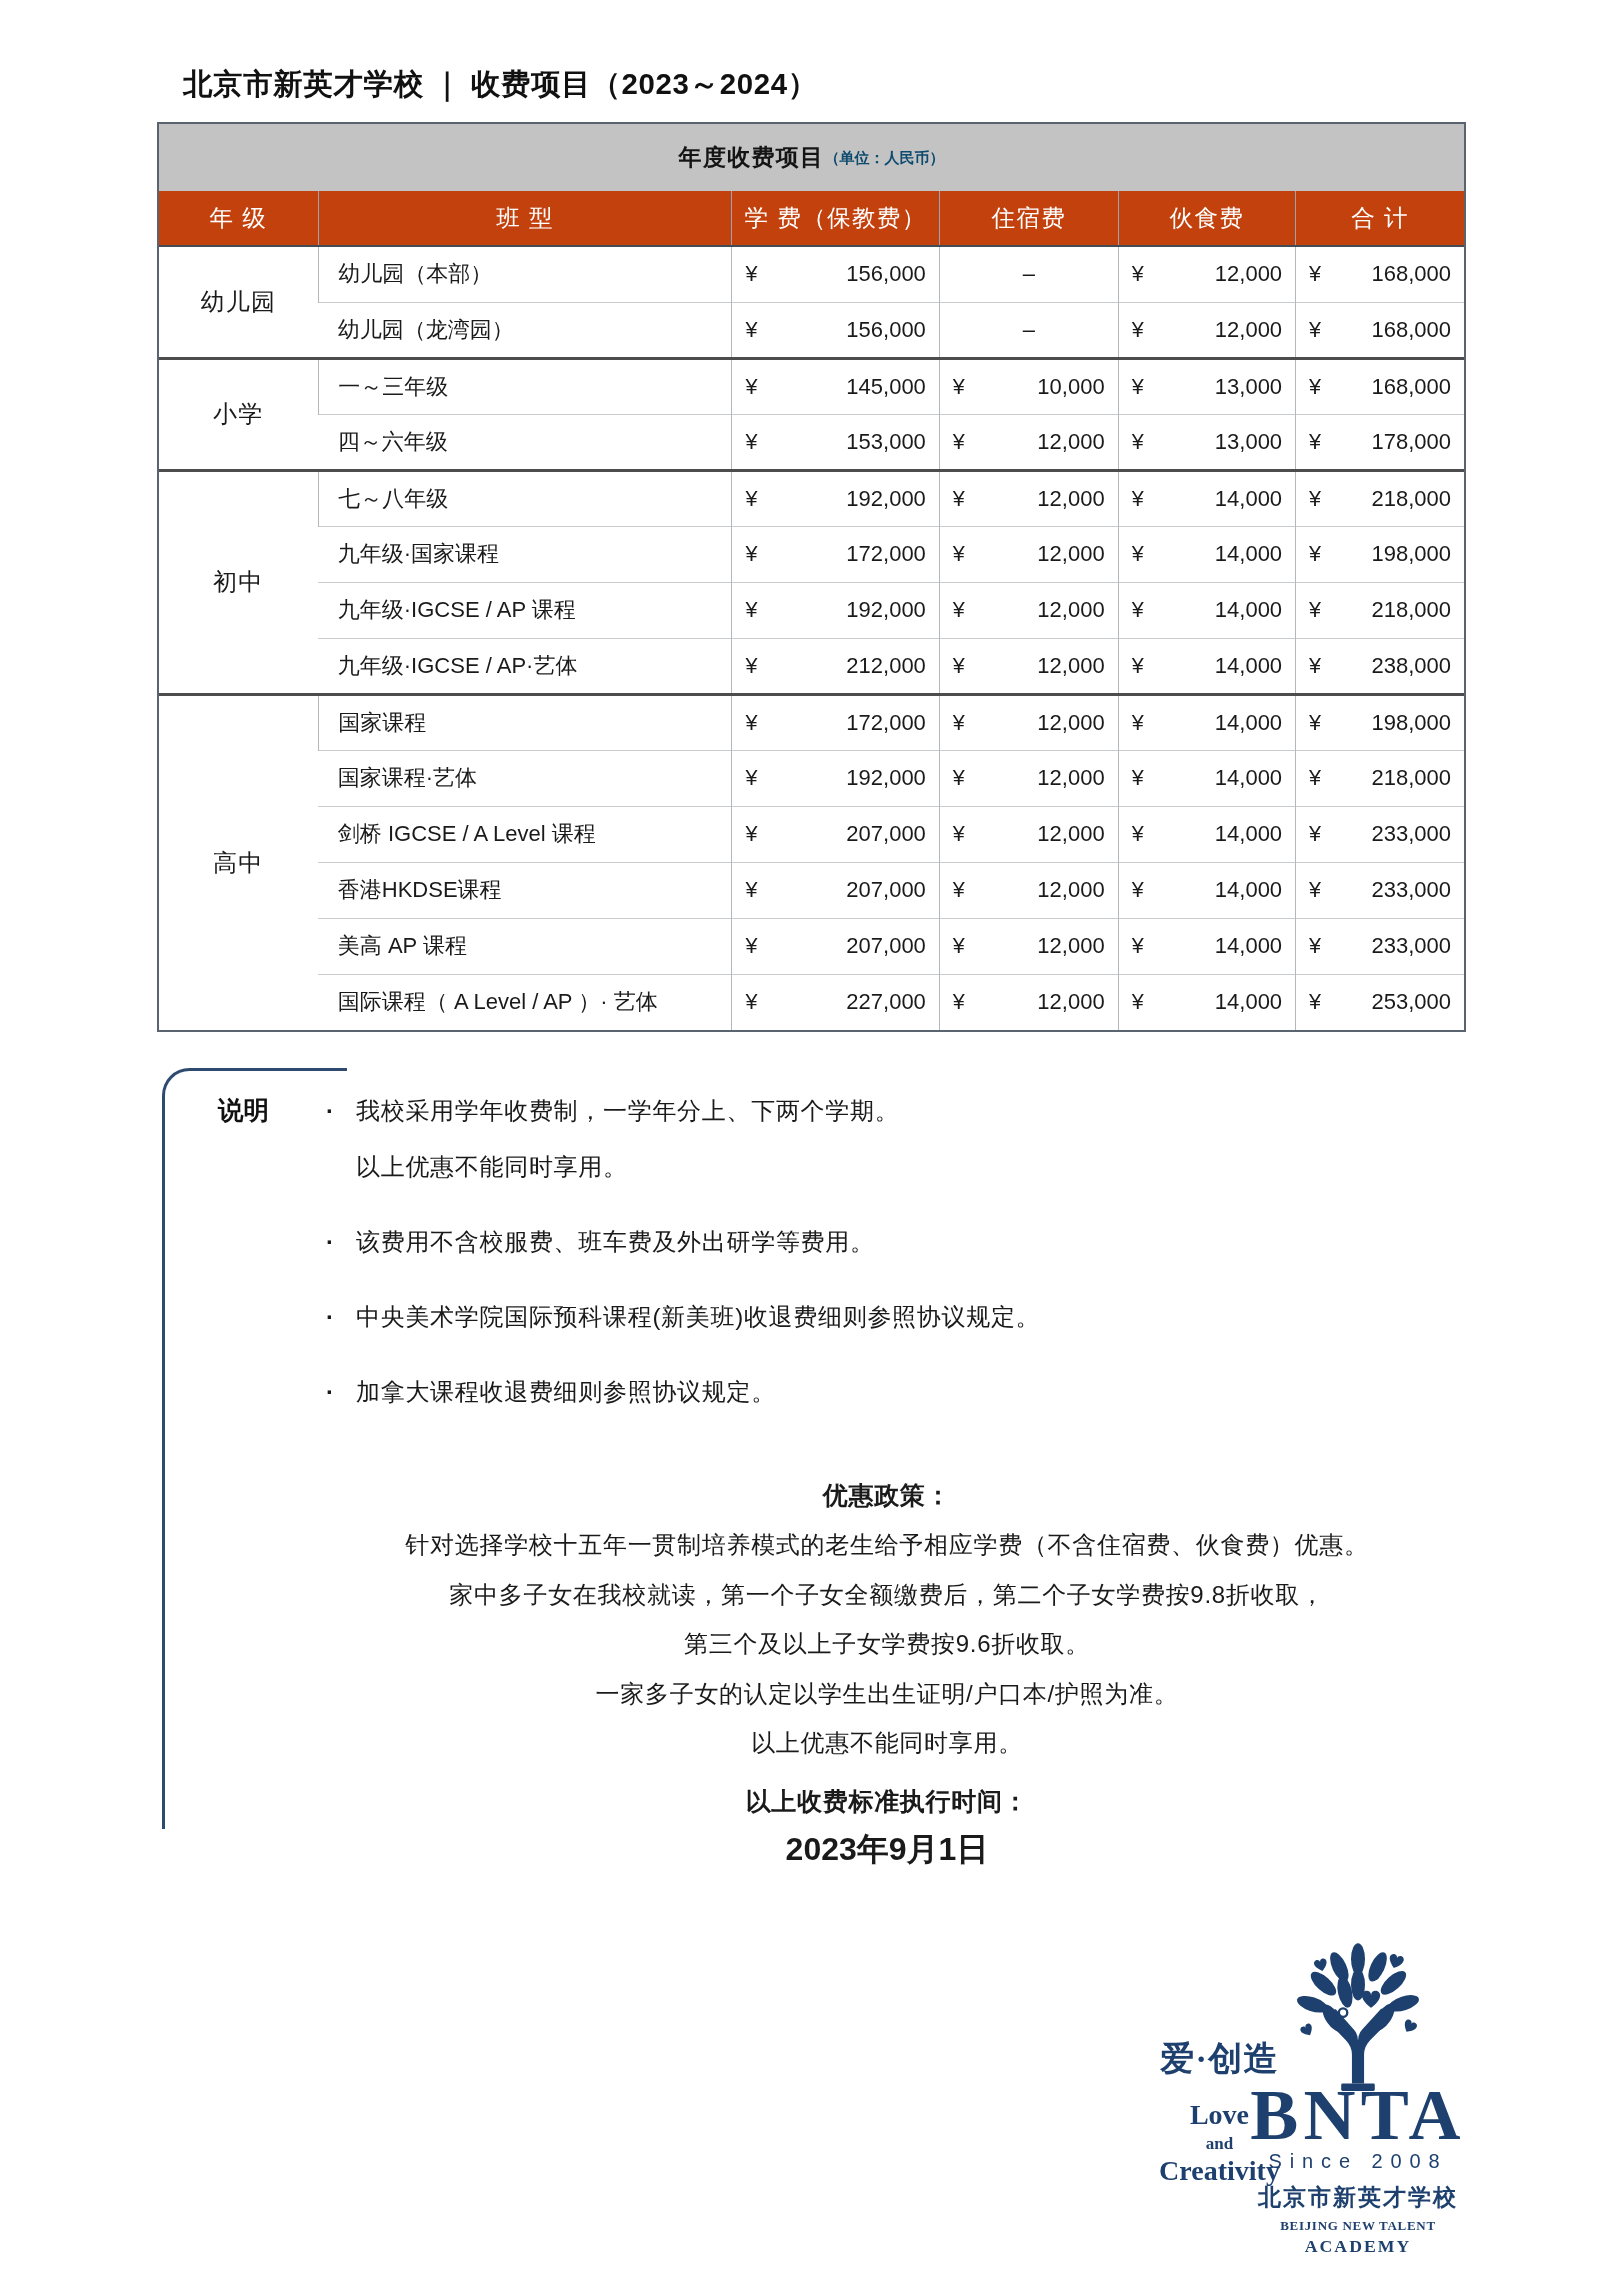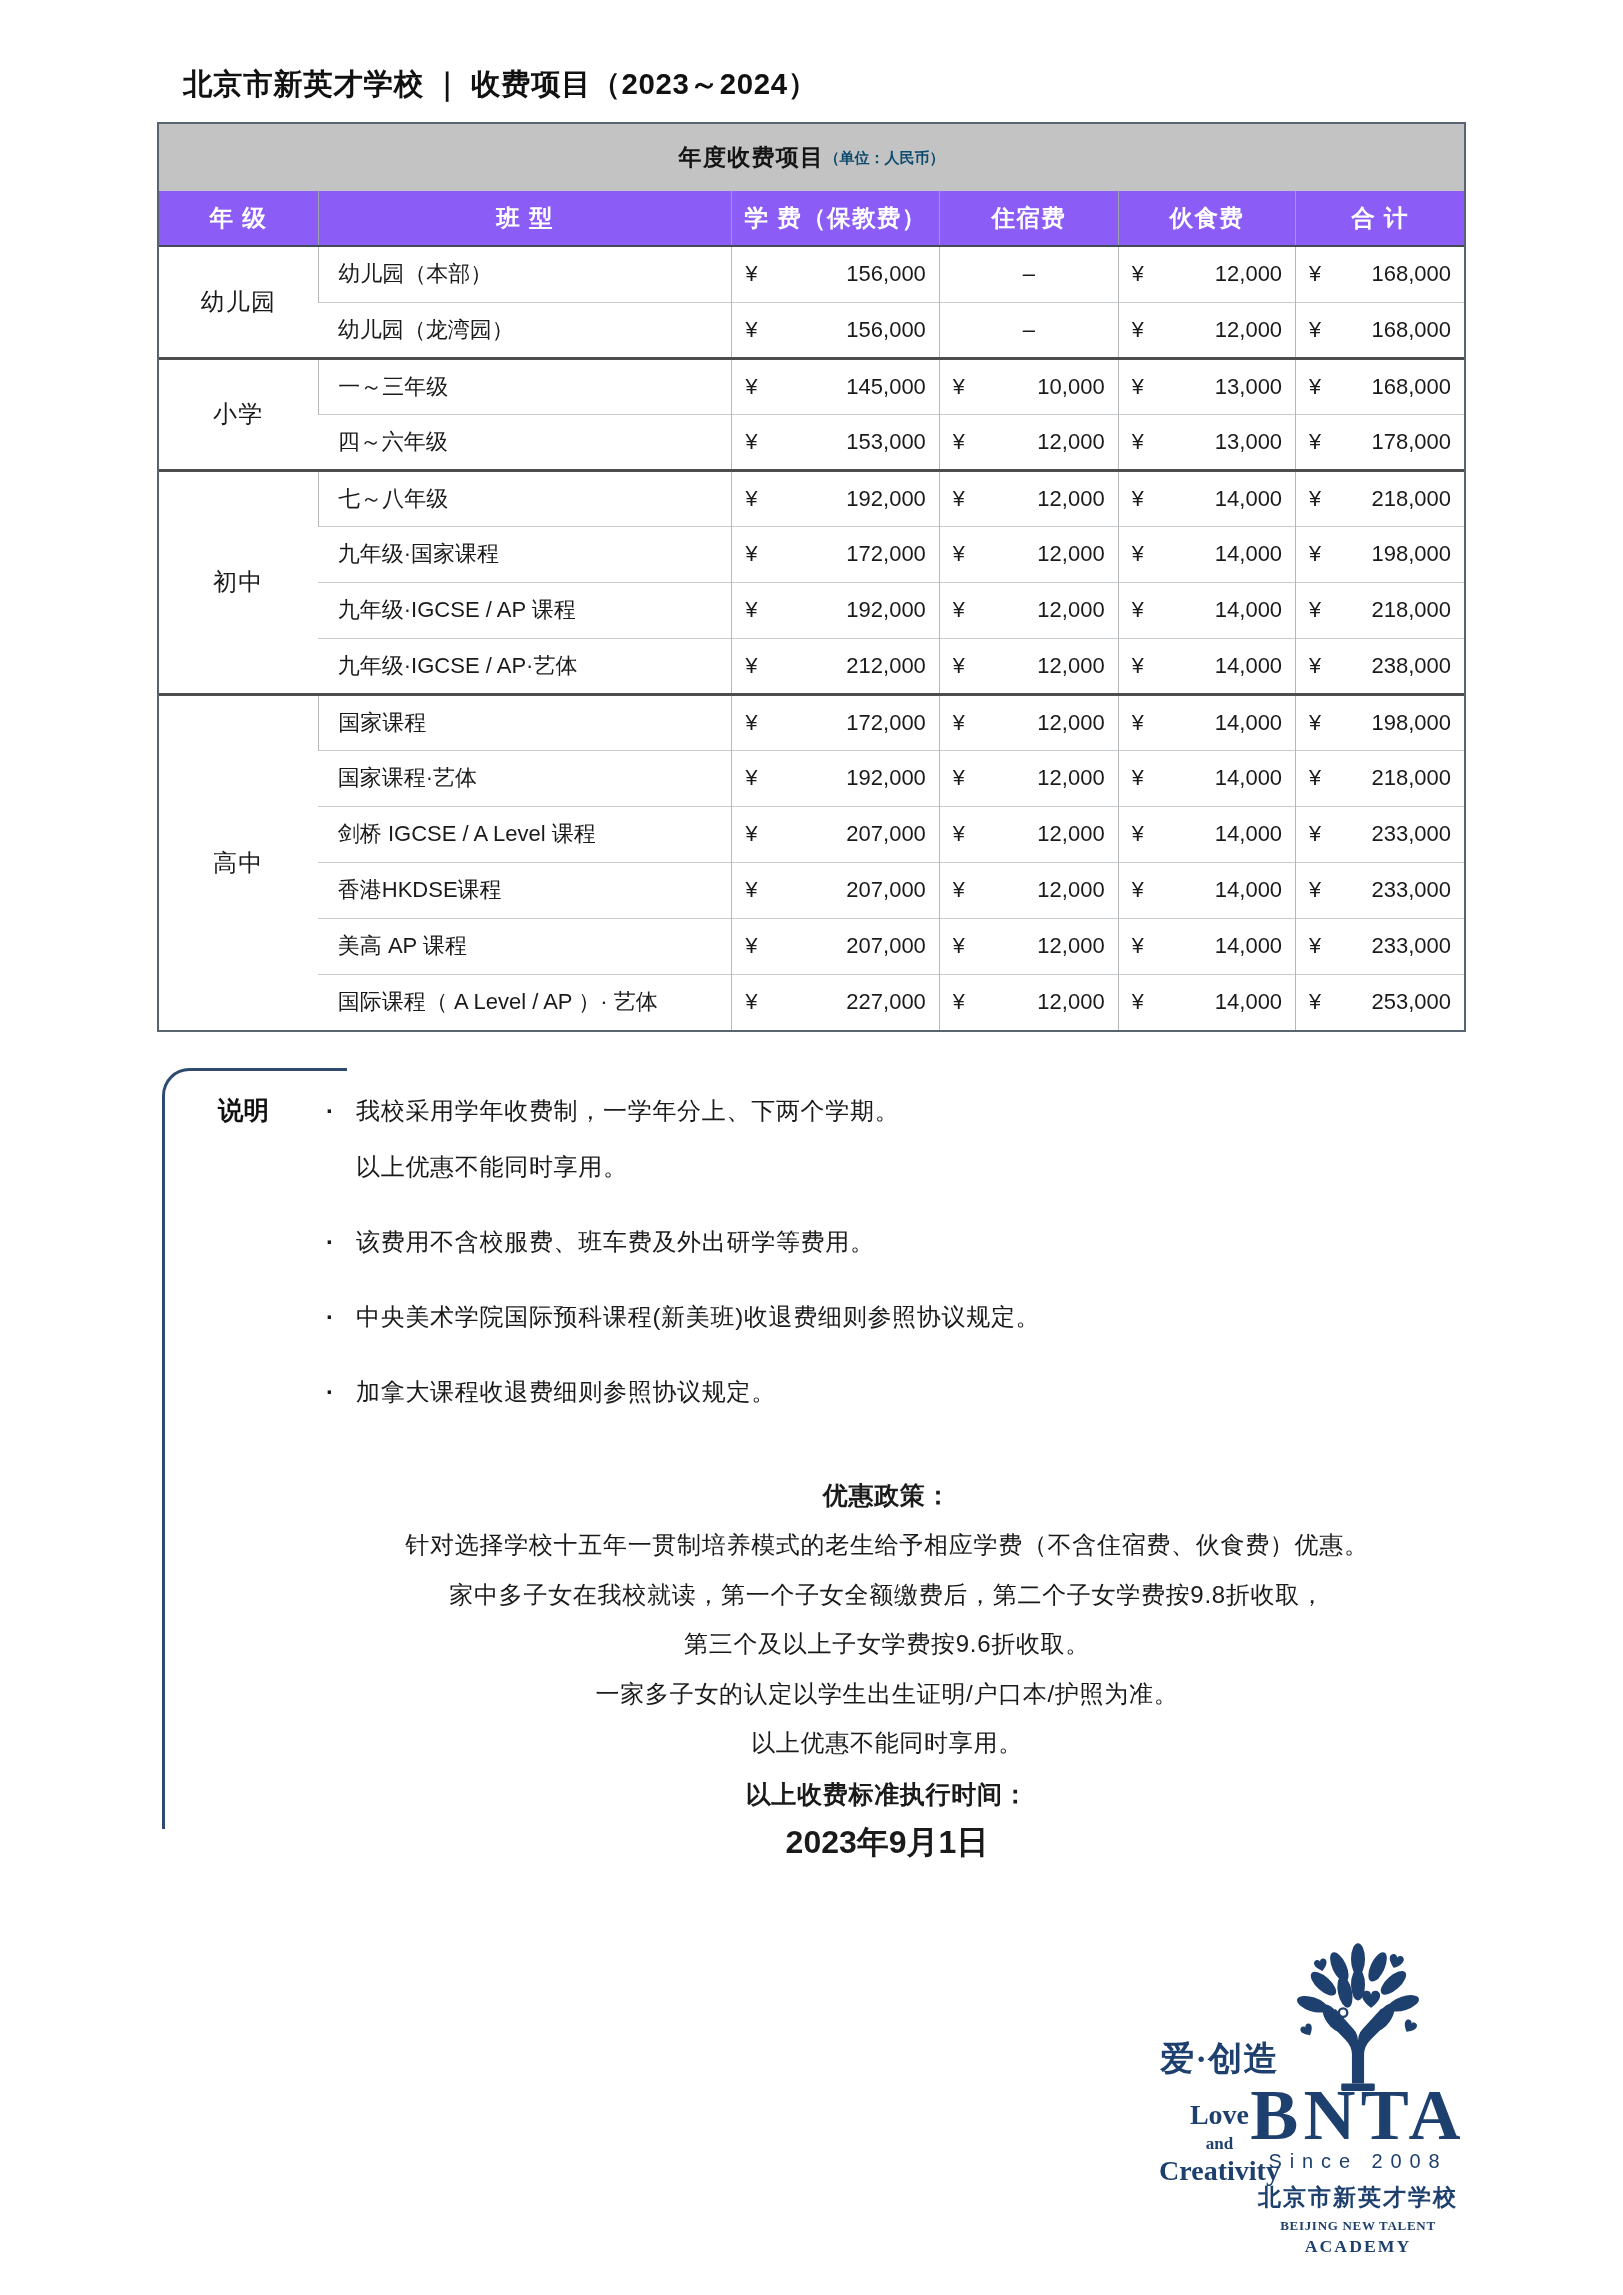--- a/index.html
+++ b/index.html
@@ -10,21 +10,21 @@
   
   .page-title { position:absolute; left:183px; top:65px; font-size:29.4px; font-weight:600; letter-spacing:0.7px; color:#111; }
 
   
   .fee-table-wrap { position:absolute; left:157px; top:122px; width:1309px; border:2px solid #5a6470; background:#fff; }
   .table-title-band { background:#c3c3c3; height:67px; display:flex; flex-direction:row; align-items:center; justify-content:center; }
   .table-title { font-size:23px; font-weight:bold; color:#141414; letter-spacing:1.3px; }
   .table-subtitle { font-size:15px; font-weight:bold; color:#0c4a6e; margin-top:2.6px; }
 
   table.fee-table { width:100%; border-collapse:collapse; table-layout:fixed; }
-  thead th { background:#8b5cf6; color:#ffffff; font-size:23.6px; font-weight:bold; height:55px;
+  thead th { background:#c2410c; color:#ffffff; font-size:23.6px; font-weight:normal; height:55px;
              border-left:1.3px solid #9aa3ae; border-bottom:2.6px solid #434b55; letter-spacing:1.3px; }
   thead th:first-child { border-left:none; }
 
   tbody td { height:56px; font-size:22px; border-left:1.3px solid #b3b8bd; vertical-align:middle; background:#fff; }
   tbody td:first-child { border-left:none; }
   tbody tr.inner td { border-top:1.3px solid #c9cccf; }
   tbody tr.group-start td { border-top:3.3px solid #4d4d4d; }
 
   td.grade { text-align:center; font-size:24px; letter-spacing:1.3px; color:#1a1a1a; }
   td.program { padding-left:19.6px; color:#1a1a1a; }
@@ -43,21 +43,21 @@
   .bullets { flex:1; }
   .bullet-line { display:flex; line-height:33px; font-size:24px; }
   .bullet-line .dot { width:30px; font-weight:bold; }
   .bullet-line .btxt { letter-spacing:0.7px; }
   .bullet-line.cont { margin-top:23px; }
   .bullet-line.new-item { margin-top:42px; }
 
   .policy-block { margin-left:108px; margin-top:71px;text-align:center; }
   .policy-title { font-size:25px; font-weight:bold; line-height:33px; letter-spacing:0.7px; }
   .policy-line { font-size:24px; line-height:33px; margin-top:16.4px; letter-spacing:0.7px; }
-  .effective-title { font-size:25px; font-weight:bold; line-height:33px; margin-top:19px; letter-spacing:0.7px;font-family:Liberation Serif, serif; }
+  .effective-title { font-size:25px; font-weight:bold; line-height:33px; margin-top:26px; letter-spacing:0.7px;font-family:Liberation Serif, serif; }
   .effective-date { font-size:32px; font-weight:600; line-height:38px; margin-top:11.8px; }
 
   
   .slogan { position:absolute; left:1150px; top:2036px; width:139px; text-align:center; color:#1e406e; }
   .slogan-cn { font-family:"Liberation Serif", serif; font-size:34px; font-weight:bold; letter-spacing:1.3px; }
   .slogan-love { font-family:"Liberation Serif", serif; font-size:28px; font-weight:600; margin-top:17px; }
   .slogan-and { font-family:"Liberation Serif", serif; font-size:17px; font-weight:600; margin-top:2.6px; }
   .slogan-creativity { font-family:"Liberation Serif", serif; font-size:28px; font-weight:600; margin-top:1.3px; }
 
   .bnta { position:absolute; left:1250px; top:1938px; width:216px; text-align:center; color:#1e406e; }

